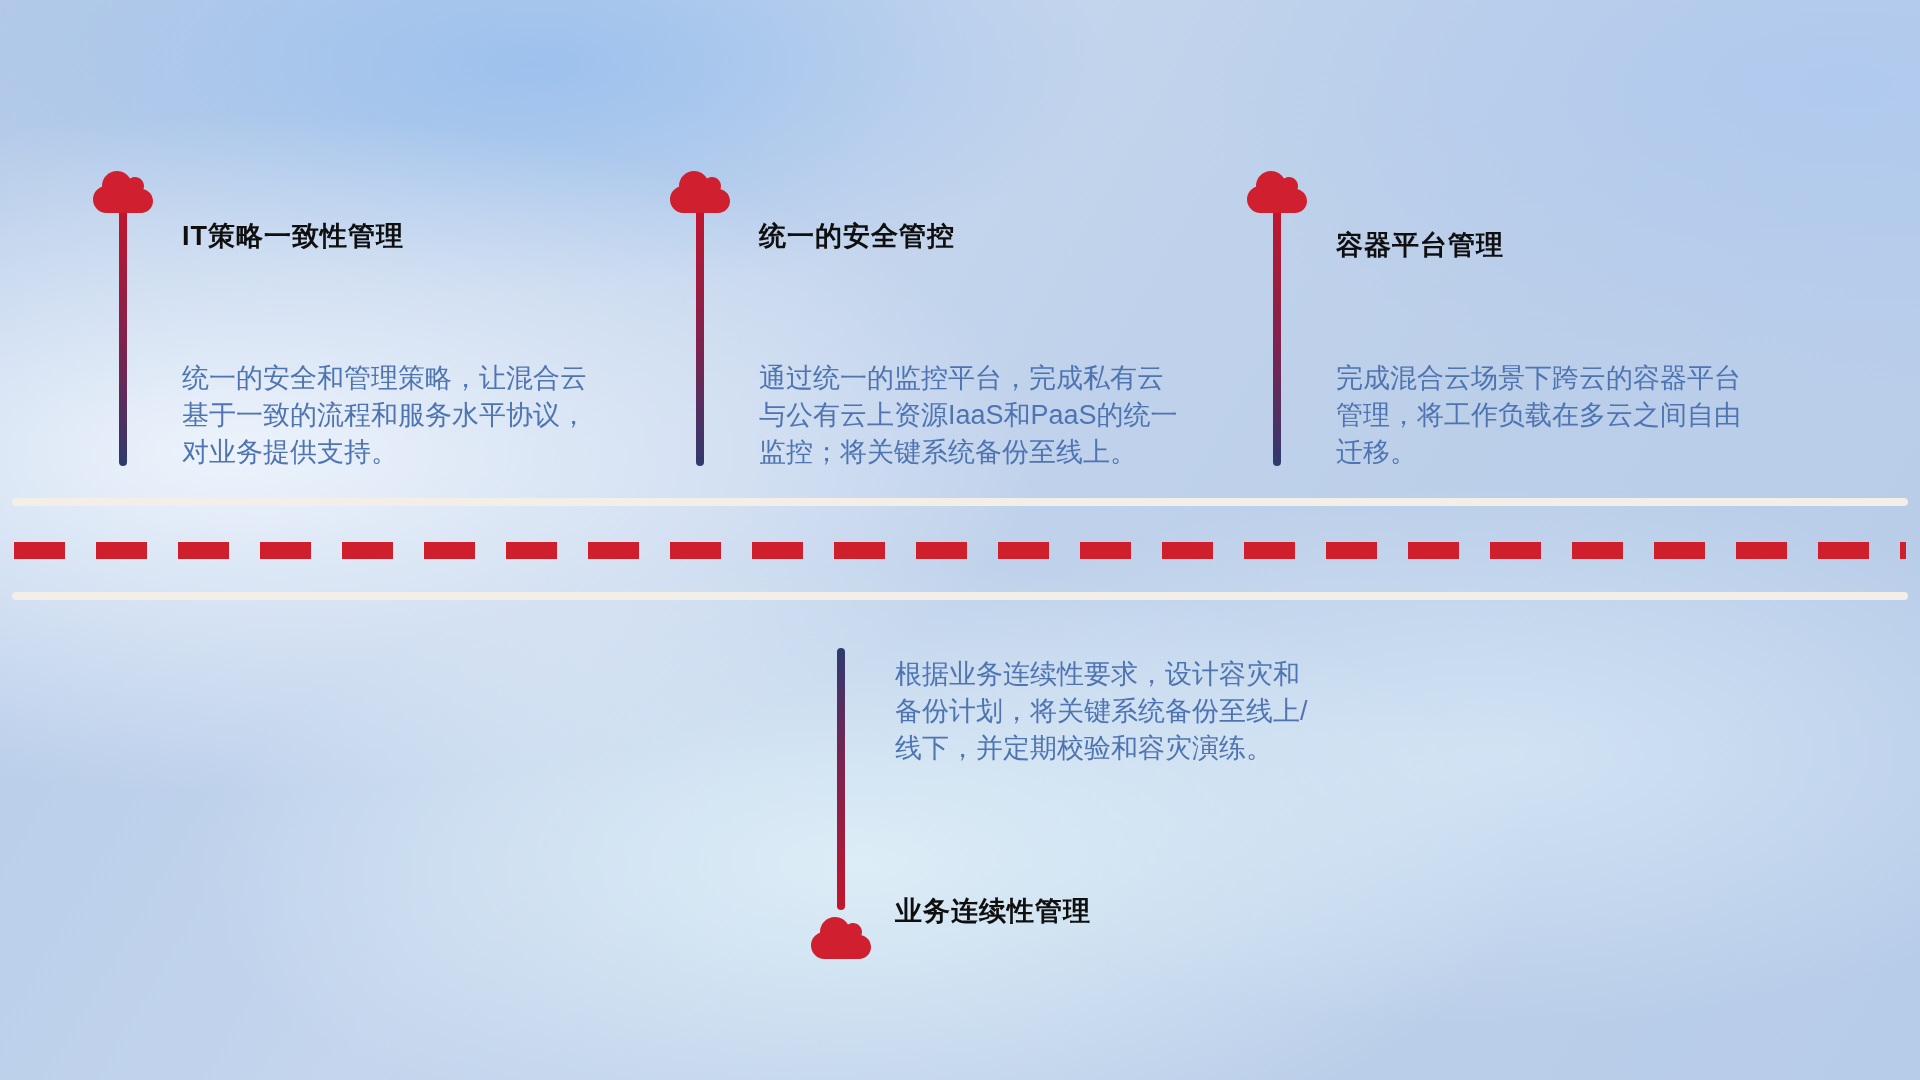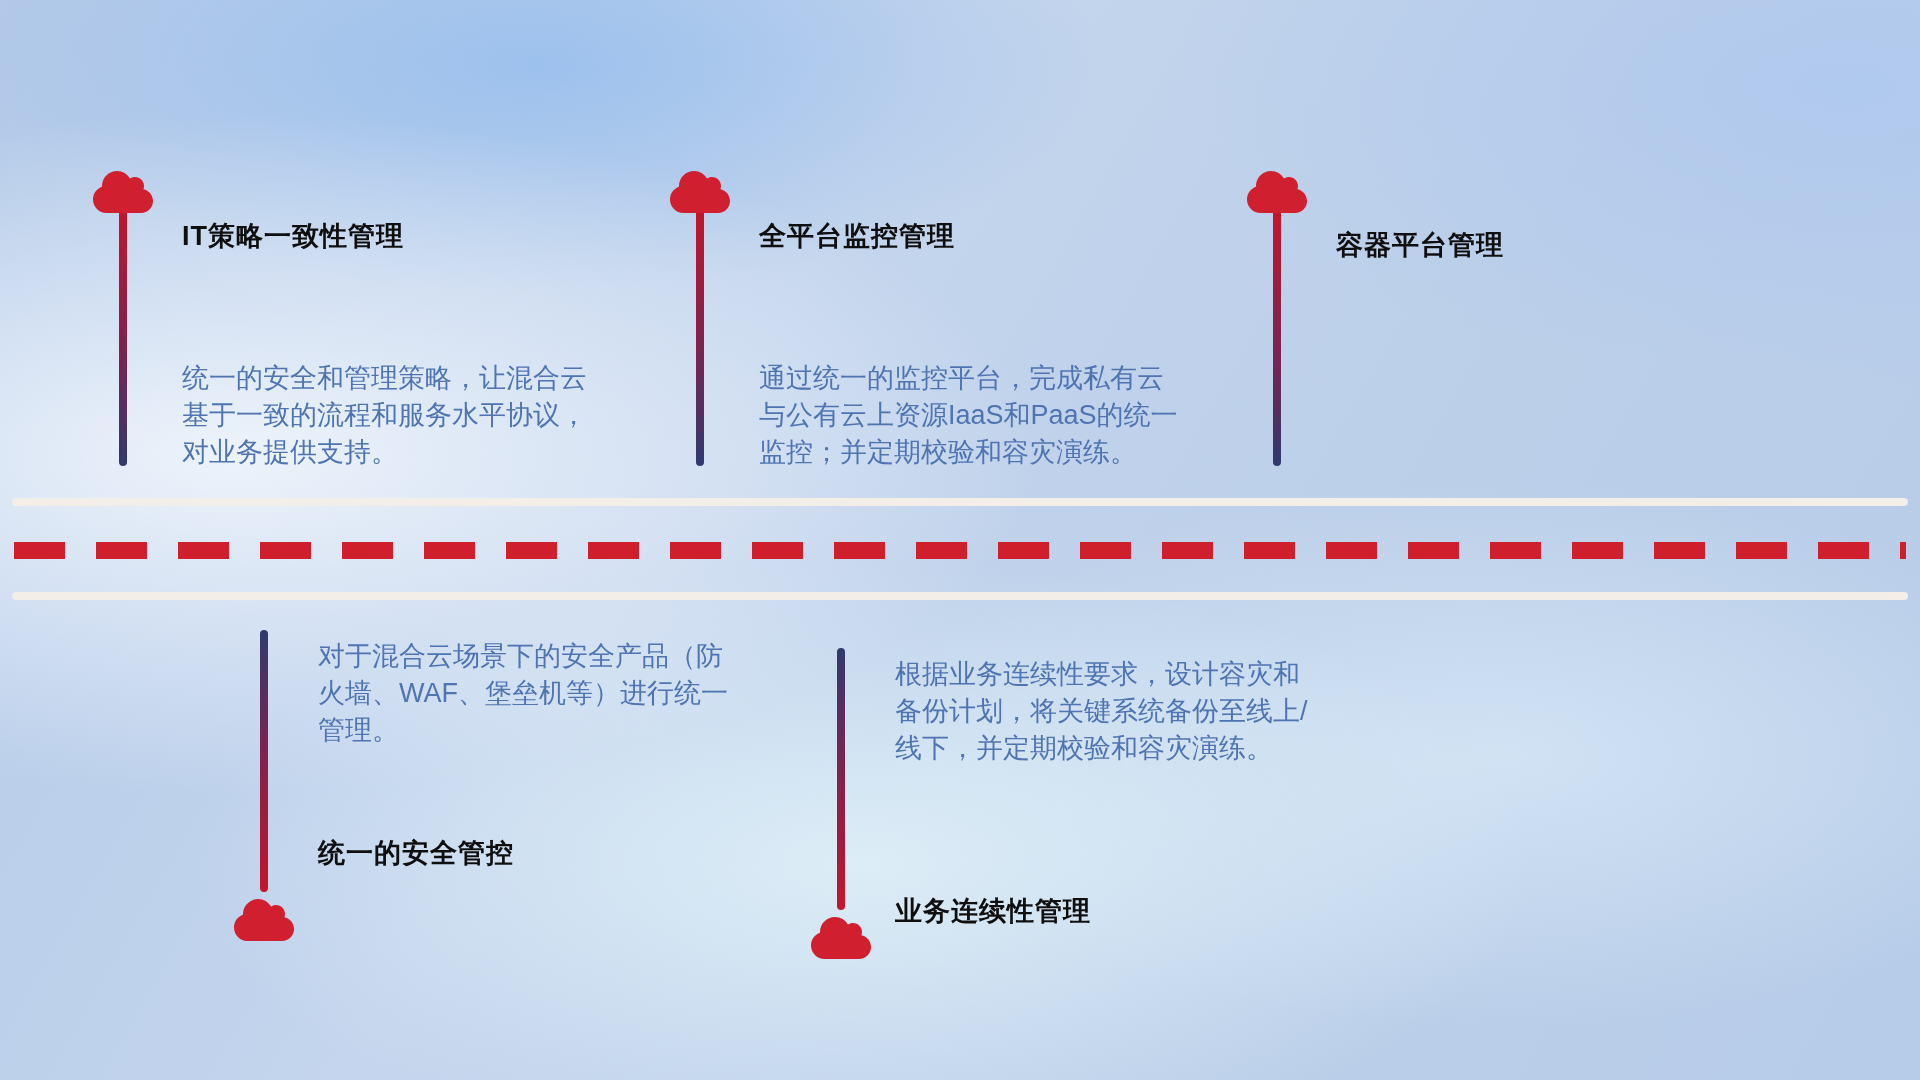--- a/index.html
+++ b/index.html
@@ -94,40 +94,33 @@
     </svg>
     <h2 class="title" style="left:89px; top:50px;">IT策略一致性管理</h2>
     <p class="desc" style="left:89px; top:192px; width:418px;">统一的安全和管理策略，让混合云基于一致的流程和服务水平协议，对业务提供支持。</p>
   </section>
 
   <section class="group" style="left:670px; top:168px; width:520px; height:320px;">
     <div class="pole down" style="left:26px; top:38px; height:260px;"></div>
     <svg class="cloud" style="left:0; top:0;" viewBox="0 0 640 512">
       <path d="M0 336c0 79.5 64.5 144 144 144H512c70.7 0 128-57.3 128-128c0-61.9-44-113.6-102.4-125.4c4.1-10.7 6.4-22.4 6.4-34.6c0-53-43-96-96-96c-19.7 0-38.1 6-53.3 16.2C367 64.2 315.3 32 256 32C167.6 32 96 103.6 96 192c0 2.7 .1 5.4 .2 8.1C40.2 219.8 0 273.2 0 336z"></path>
     </svg>
-    <h2 class="title" style="left:89px; top:50px;">全平台监控管理</h2>
-    <p class="desc" style="left:89px; top:192px; width:430px;">通过统一的监控平台，完成私有云与公有云上资源IaaS和PaaS的统一监控；并定期校验和容灾演练。</p>
+    <h2 class="title" style="left:89px; top:50px;">统一的安全管控</h2>
+    <p class="desc" style="left:89px; top:192px; width:430px;">通过统一的监控平台，完成私有云与公有云上资源IaaS和PaaS的统一监控；将关键系统备份至线上。</p>
   </section>
 
   <section class="group" style="left:1247px; top:168px; width:520px; height:320px;">
     <div class="pole down" style="left:26px; top:38px; height:260px;"></div>
     <svg class="cloud" style="left:0; top:0;" viewBox="0 0 640 512">
       <path d="M0 336c0 79.5 64.5 144 144 144H512c70.7 0 128-57.3 128-128c0-61.9-44-113.6-102.4-125.4c4.1-10.7 6.4-22.4 6.4-34.6c0-53-43-96-96-96c-19.7 0-38.1 6-53.3 16.2C367 64.2 315.3 32 256 32C167.6 32 96 103.6 96 192c0 2.7 .1 5.4 .2 8.1C40.2 219.8 0 273.2 0 336z"></path>
     </svg>
     <h2 class="title" style="left:89px; top:59px;">容器平台管理</h2>
+    <p class="desc" style="left:89px; top:192px; width:418px;">完成混合云场景下跨云的容器平台管理，将工作负载在多云之间自由迁移。</p>
   </section>
 
-  <section class="group" style="left:234px; top:630px; width:540px; height:330px;">
-    <div class="pole up" style="left:26px; top:0; height:262px;"></div>
-    <svg class="cloud" style="left:0; top:266px;" viewBox="0 0 640 512">
-      <path d="M0 336c0 79.5 64.5 144 144 144H512c70.7 0 128-57.3 128-128c0-61.9-44-113.6-102.4-125.4c4.1-10.7 6.4-22.4 6.4-34.6c0-53-43-96-96-96c-19.7 0-38.1 6-53.3 16.2C367 64.2 315.3 32 256 32C167.6 32 96 103.6 96 192c0 2.7 .1 5.4 .2 8.1C40.2 219.8 0 273.2 0 336z"></path>
-    </svg>
-    <p class="desc" style="left:84px; top:8px; width:428px;">对于混合云场景下的安全产品（防火墙、WAF、堡垒机等）进行统一管理。</p>
-    <h2 class="title" style="left:84px; top:205px;">统一的安全管控</h2>
-  </section>
 
   <section class="group" style="left:811px; top:648px; width:540px; height:330px;">
     <div class="pole up" style="left:26px; top:0; height:262px;"></div>
     <svg class="cloud" style="left:0; top:266px;" viewBox="0 0 640 512">
       <path d="M0 336c0 79.5 64.5 144 144 144H512c70.7 0 128-57.3 128-128c0-61.9-44-113.6-102.4-125.4c4.1-10.7 6.4-22.4 6.4-34.6c0-53-43-96-96-96c-19.7 0-38.1 6-53.3 16.2C367 64.2 315.3 32 256 32C167.6 32 96 103.6 96 192c0 2.7 .1 5.4 .2 8.1C40.2 219.8 0 273.2 0 336z"></path>
     </svg>
     <p class="desc" style="left:84px; top:8px; width:418px;">根据业务连续性要求，设计容灾和备份计划，将关键系统备份至线上/线下，并定期校验和容灾演练。</p>
     <h2 class="title" style="left:84px; top:205px;margin-top:40px;">业务连续性管理</h2>
   </section>
 

